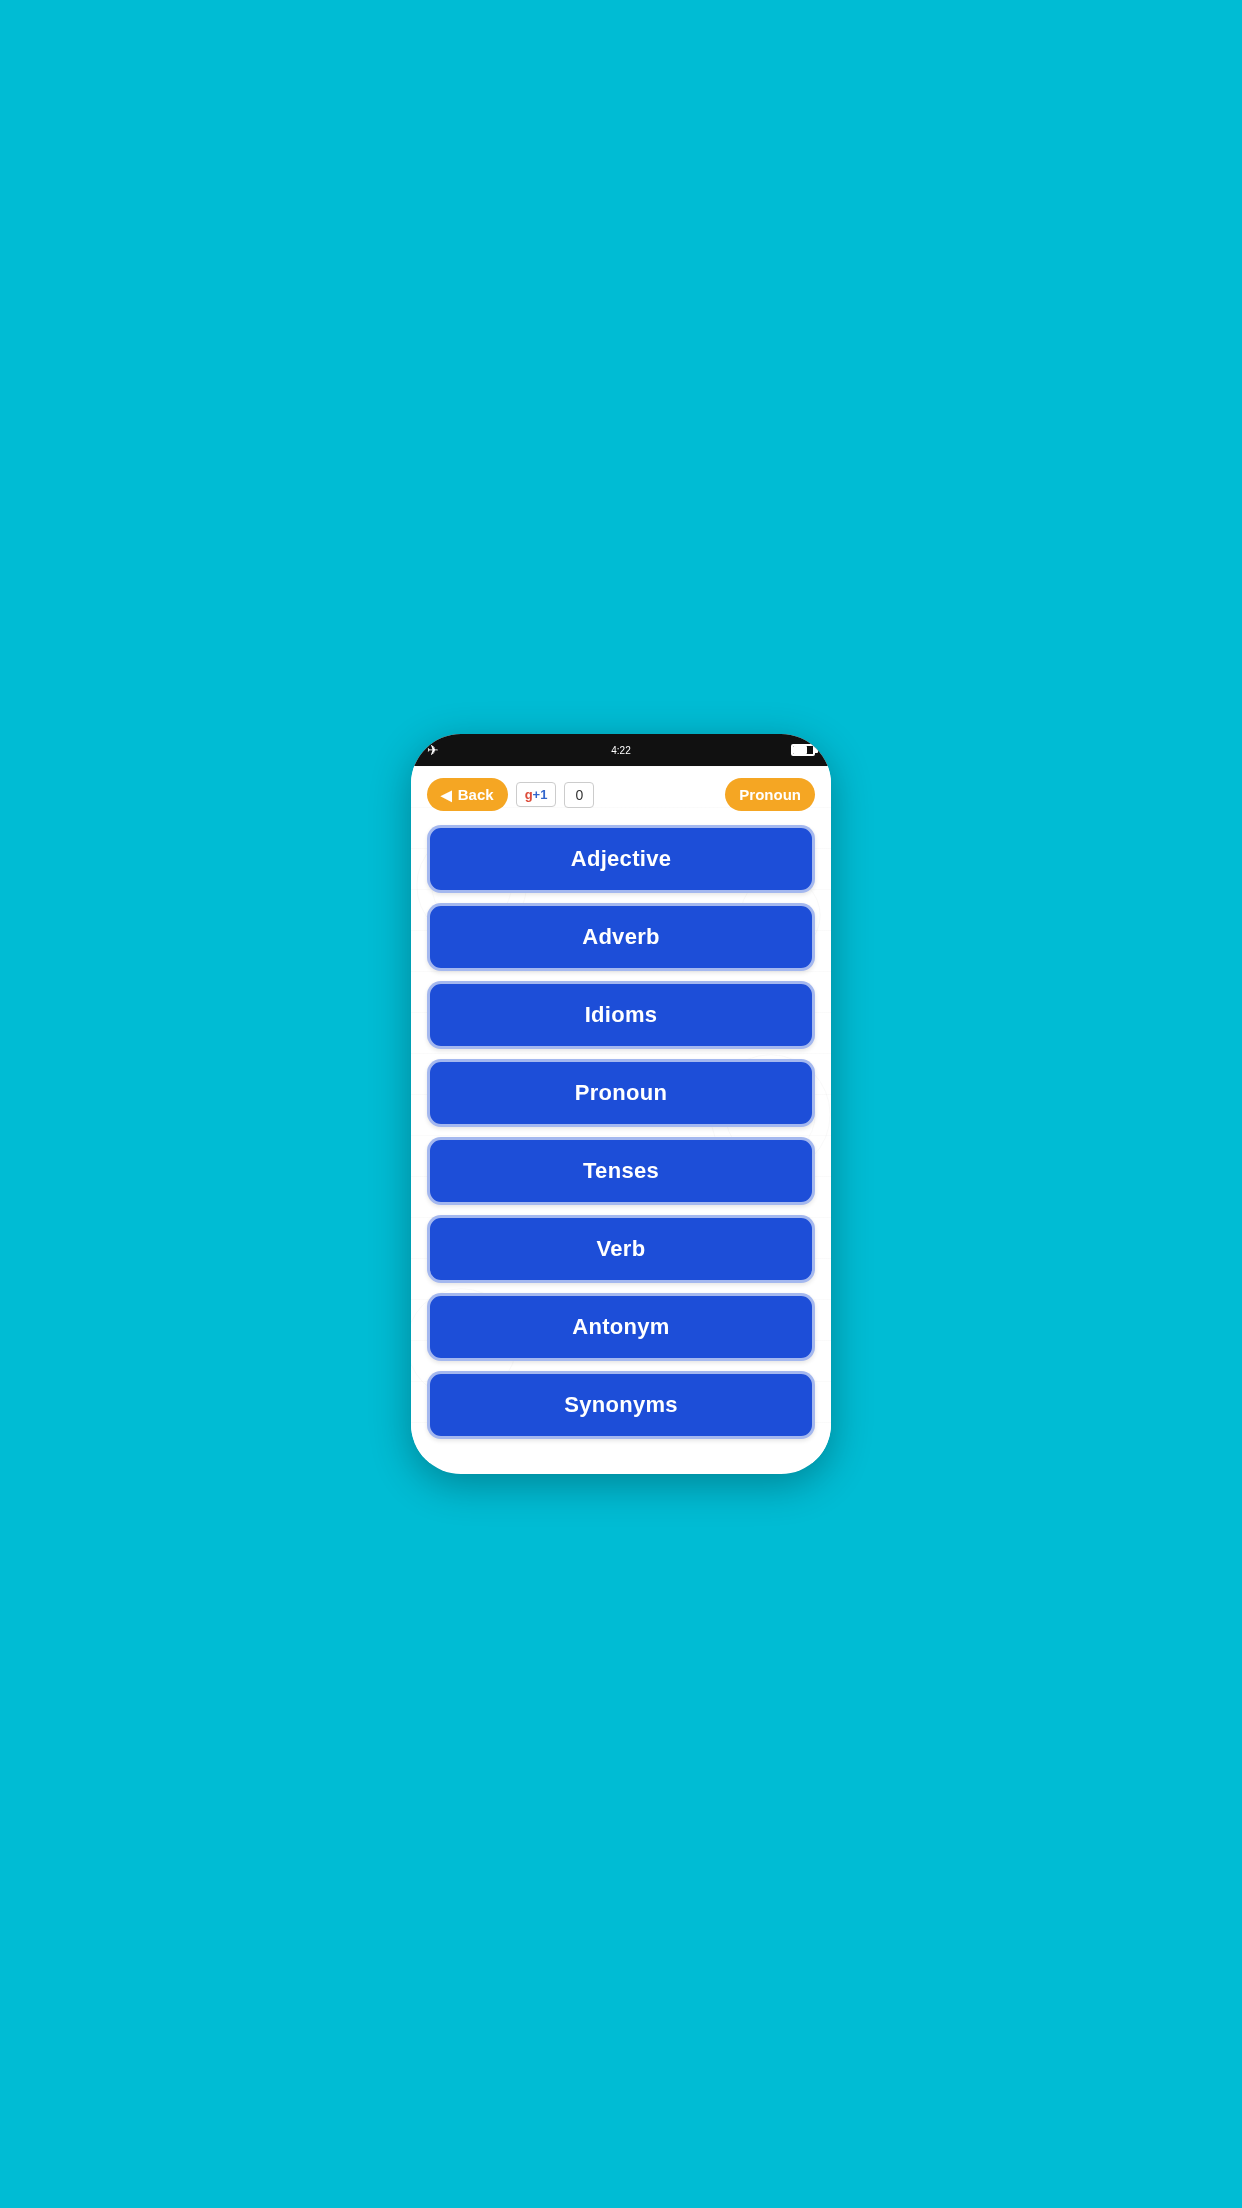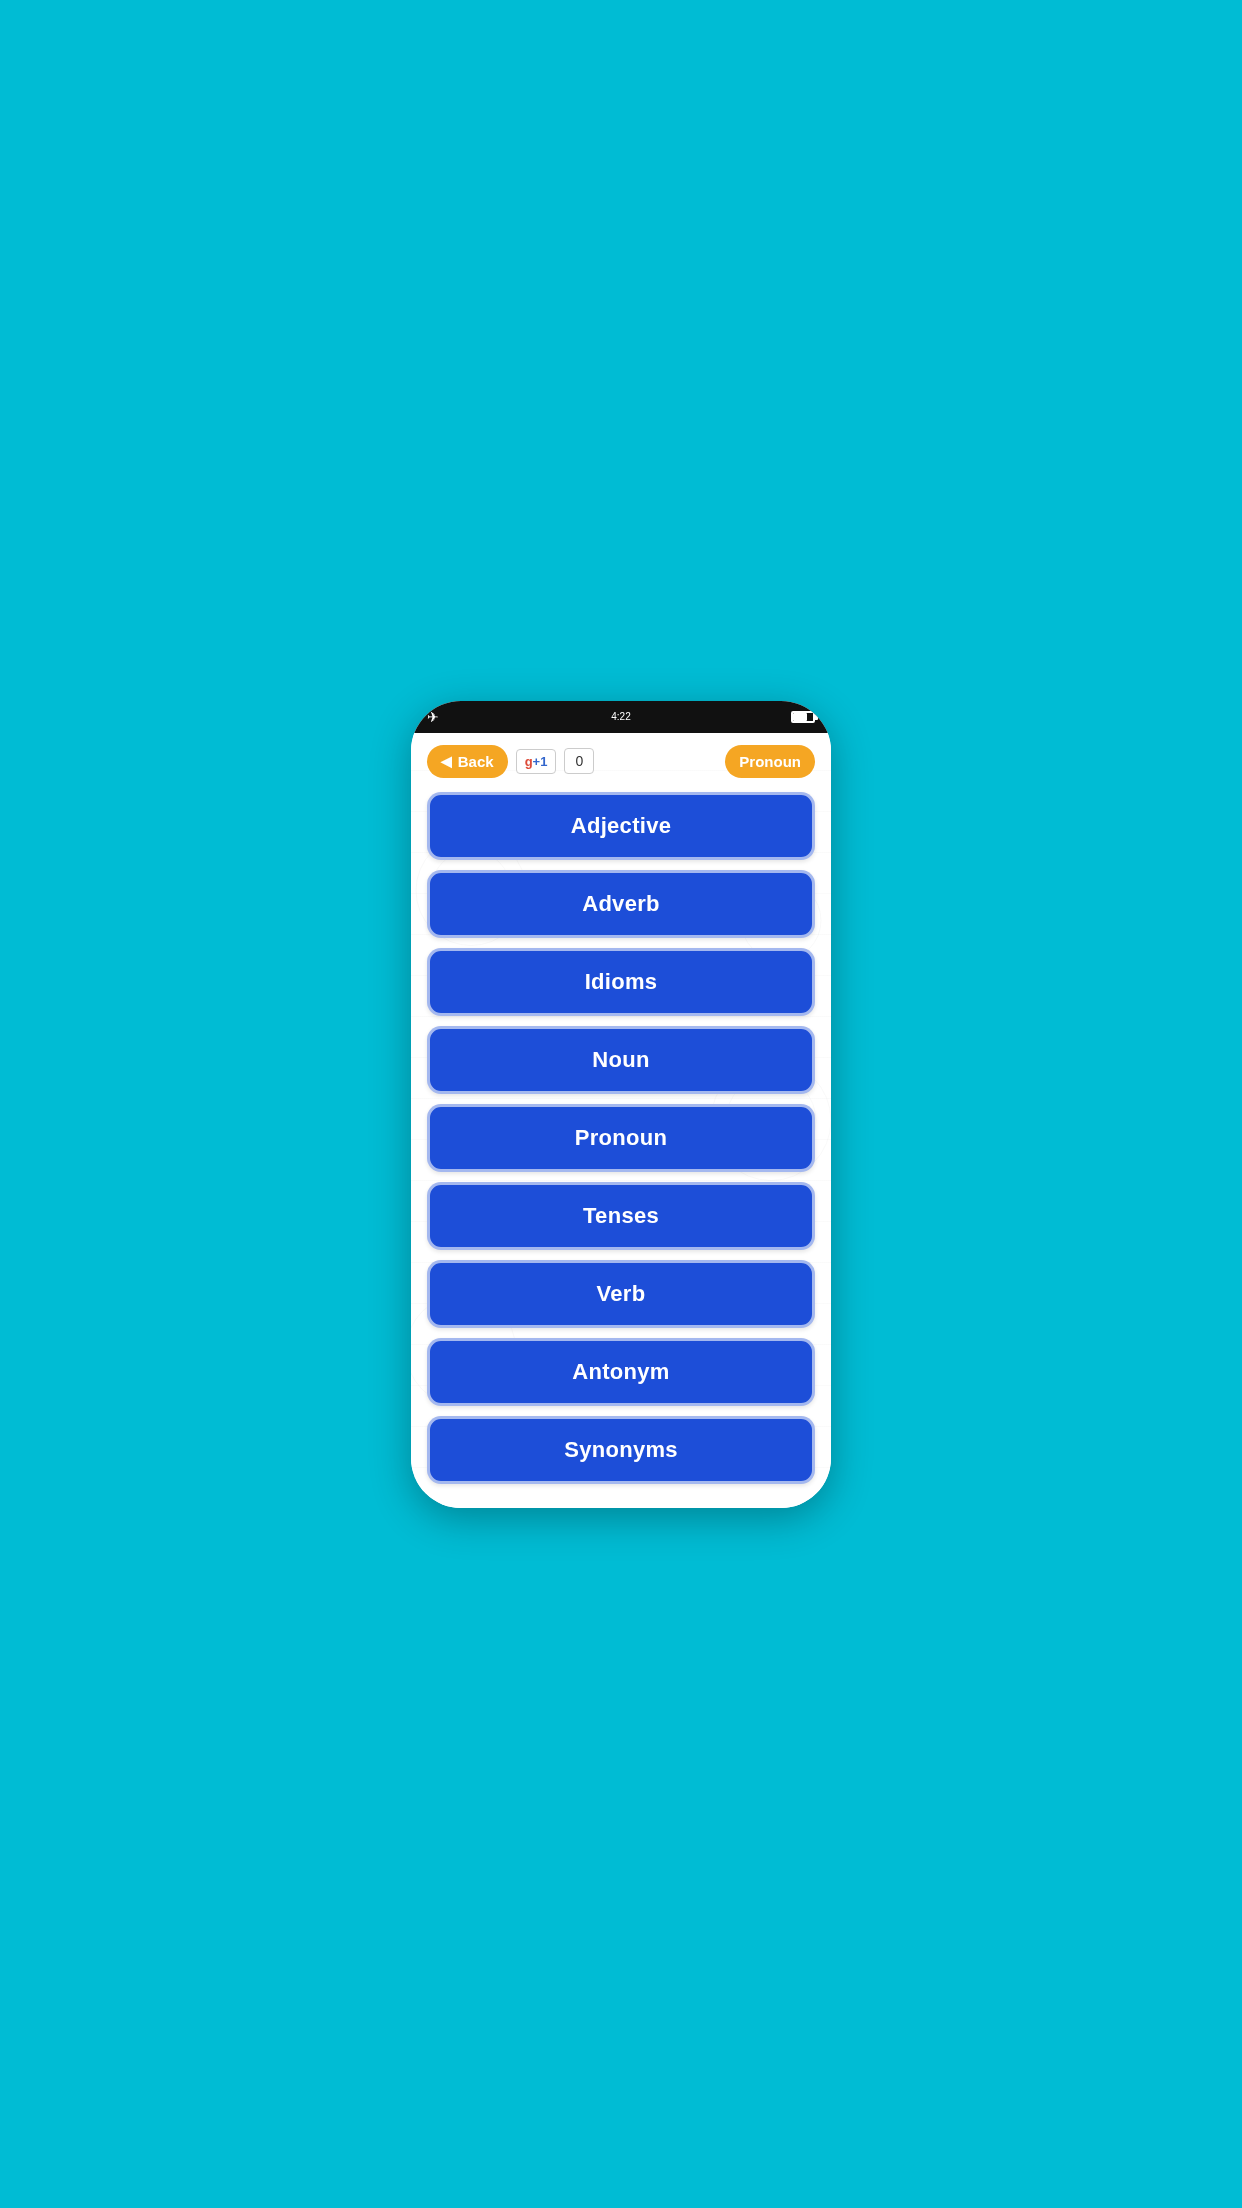--- a/index.html
+++ b/index.html
@@ -264,21 +264,20 @@
       <button class="grammer-btn">
         <span>Pronoun</span>
       </button>
     </div>
 
     <div class="menu-list">
 
     <button class="menu-btn">Adjective</button>
         <button class="menu-btn">Adverb</button>
         <button class="menu-btn">Idioms</button>
-        <button class="menu-btn">Noun</button>
         <button class="menu-btn">Pronoun</button>
         <button class="menu-btn">Tenses</button>
         <button class="menu-btn">Verb</button>
         <button class="menu-btn">Antonym</button>
         <button class="menu-btn">Synonyms</button>
       </div>
 
   </div>
 </div>
 

